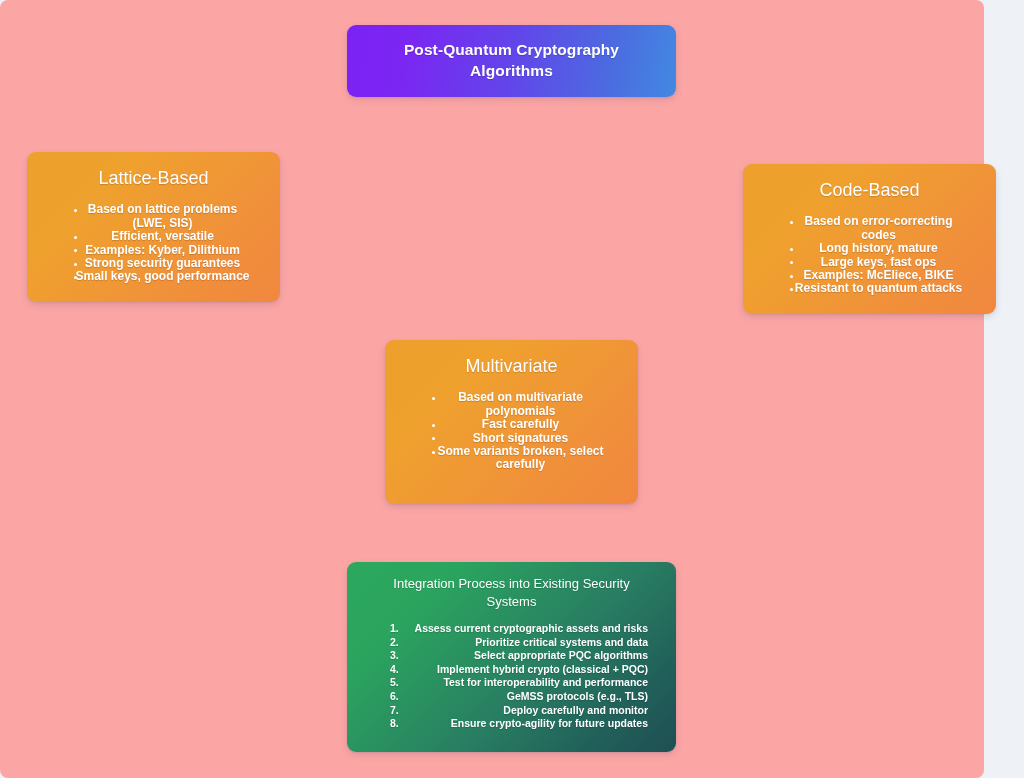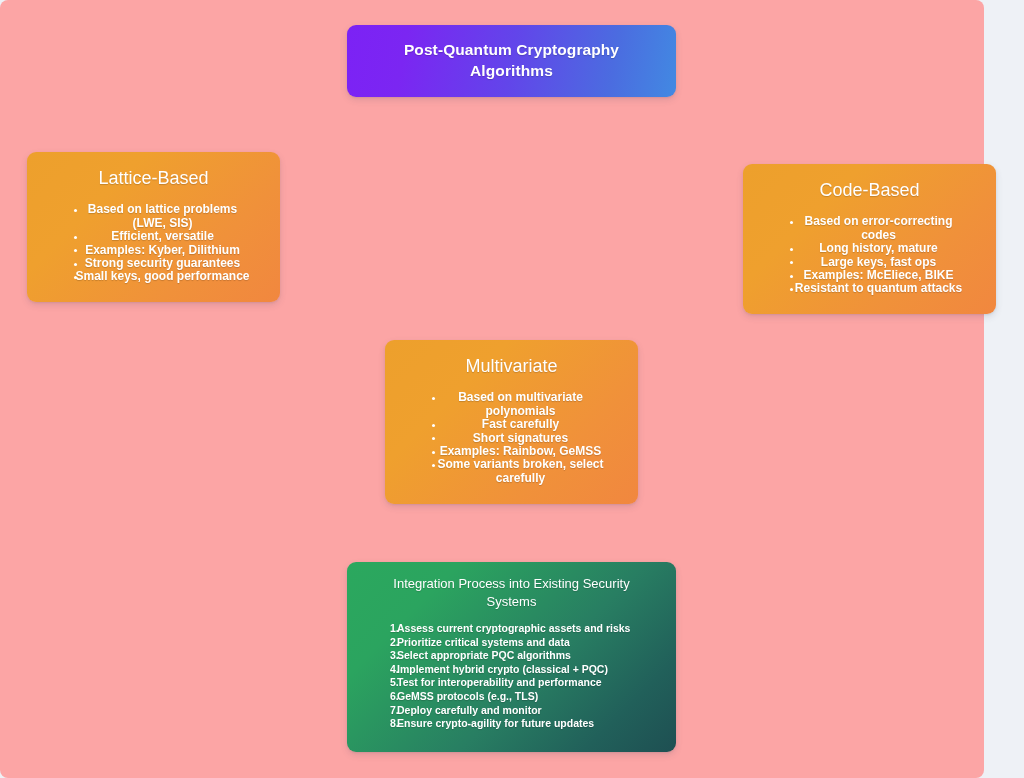--- a/index.html
+++ b/index.html
@@ -116,21 +116,21 @@
     counter-reset: stepcounter;
     padding: 0;
     margin: 0;
   }
   .steps li {
     position: relative;
     counter-increment: stepcounter;
     font-size: 10.5px;
     font-weight: bold;
     line-height: 13.6px;
-    text-align: left;
+    text-align: right;
     padding: 0 28px 0 50px;
   }
   .steps li::before {
     content: counter(stepcounter) ".";
     position: absolute;
     left: 43px;
     top: 0;
     font-weight: bold;
     font-size: 10.5px;
   }
@@ -167,21 +167,20 @@
       <li>Resistant to quantum attacks</li>
     </ul>
   </div>
 
   <div class="card cat-card multi">
     <div class="card-title">Multivariate</div>
     <ul class="bullets">
       <li>Based on multivariate polynomials</li>
       <li>Fast carefully</li>
       <li>Short signatures</li>
-      <li>Examples: Rainbow, GeMSS</li>
       <li>Some variants broken, select carefully</li>
     </ul>
   </div>
 
   <div class="card integration-card">
     <div class="card-title">Integration Process into Existing Security
 Systems</div>
     <ol class="steps">
       <li>Assess current cryptographic assets and risks</li>
       <li>Prioritize critical systems and data</li>

